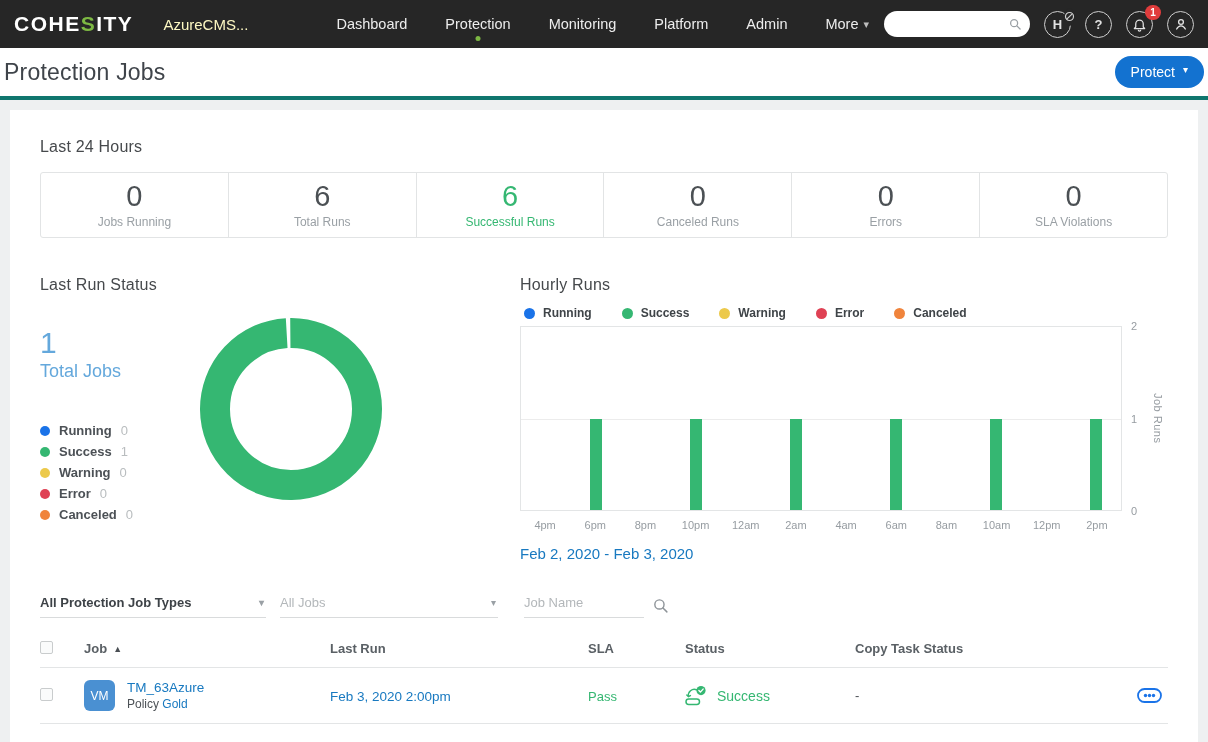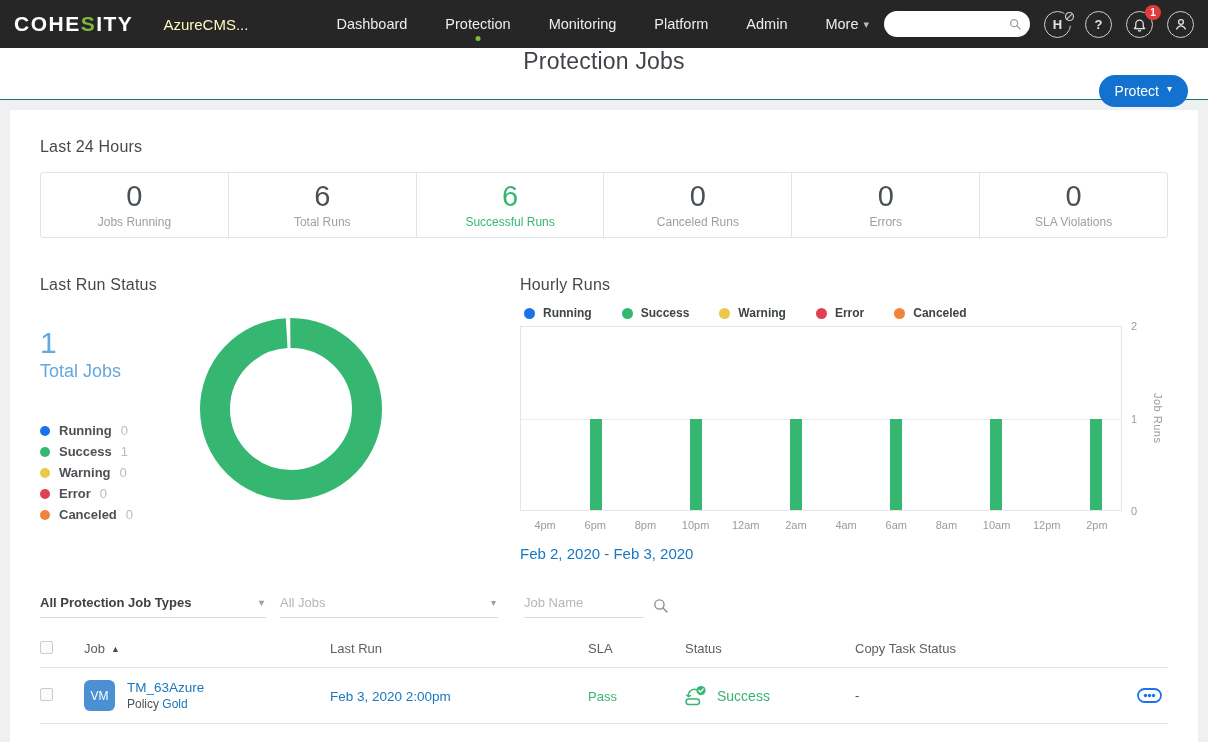--- a/index.html
+++ b/index.html
@@ -17,21 +17,21 @@
   .nav-right { margin-left:auto; display:flex; align-items:center; }
   .searchbox { width:146px; height:26px; background:#fff; border-radius:13px; display:flex; align-items:center; padding:0 8px 0 12px; }
   .searchbox input { flex:1; border:none; outline:none; font-size:12px; width:100px; background:transparent; }
   .searchbox svg { width:14px; height:14px; }
   .navicon { width:27px; height:27px; border:1.5px solid #cfcfcf; border-radius:50%; margin-left:14px; display:flex; align-items:center; justify-content:center; position:relative; color:#e2e2e2; cursor:pointer; }
   .navicon .hletter { font-size:13px; font-weight:700; }
   .h-badge { position:absolute; top:-4px; right:-5px; background:#262626; border-radius:50%; }
   .bell-badge { position:absolute; top:-7px; right:-9px; min-width:16px; height:15px; background:#e03c3c; border-radius:8px; color:#fff; font-size:10px; font-weight:700; display:flex; align-items:center; justify-content:center; padding:0 4px; }
 
   
-  .pagehead { height:52px; background:#fff; display:flex; align-items:center; padding:0 20px; border-bottom:1px solid #0f766e;flex-direction:column; }
+  .pagehead { height:52px; background:#fff; display:flex; align-items:center; padding:0 4px; border-bottom:4px solid #0f766e; }
   .pagetitle { font-size:23px; color:#3f444a; font-weight:400; letter-spacing:.2px; }
   .protect-btn { margin-left:auto; background:#1372d0; color:#fff; border:none; border-radius:16px; font-size:14px; padding:8px 16px; display:flex; align-items:flex-start; gap:8px; cursor:pointer; font-family:Liberation Sans, sans-serif; }
   .protect-btn .caret { font-size:10px; }
 
   
   .main { height:642px; padding:10px 10px 0 10px;border-radius:13px; }
   .card { background:#fff; height:100%; padding:28px 30px 0 30px; }
   .section-title { font-size:16px; color:#46494c; font-weight:400; letter-spacing:.2px; }
 
   .stats-bar { margin-top:16px; border:1px solid #e2e4e5; border-radius:3px; display:flex; height:66px; }
@@ -93,21 +93,21 @@
   .vm-avatar { width:31px; height:31px; border-radius:6px; background:#4a90d2; color:#fff; font-size:12px; display:flex; align-items:center; justify-content:center; flex:none; cursor:pointer; }
   .jobname { font-size:13.5px; color:#1879c0; cursor:pointer; }
   .jobpolicy { font-size:12px; color:#4c5156; margin-top:2px; }
   .jobpolicy .pval { color:#1879c0; cursor:pointer; }
   .lastrun { font-size:13.5px; color:#1879c0; cursor:pointer; }
   .sla-pass { font-size:13px; color:#35b772; }
   .statuscell { display:flex; align-items:center; gap:9px; font-size:14px; color:#35b772; }
   .copycell { font-size:13px; color:#4c5156; }
   .rowactions { display:flex; justify-content:flex-end; padding-right:6px; }
   .rowactions svg { cursor:pointer; }
-  .hdr-label { cursor:pointer; display:flex; align-items:center; }
+  .hdr-label { cursor:pointer; display:flex; align-items:center;font-weight:bold; }
 </style>
 </head>
 <body>
 
 <div class="topnav">
   <div class="logo"><span>COHE</span><span class="green">S</span><span>ITY</span></div>
   <div class="cluster">AzureCMS...</div>
   <div class="nav-menu">
       <div class="nav-item">
         <span>Dashboard</span>

